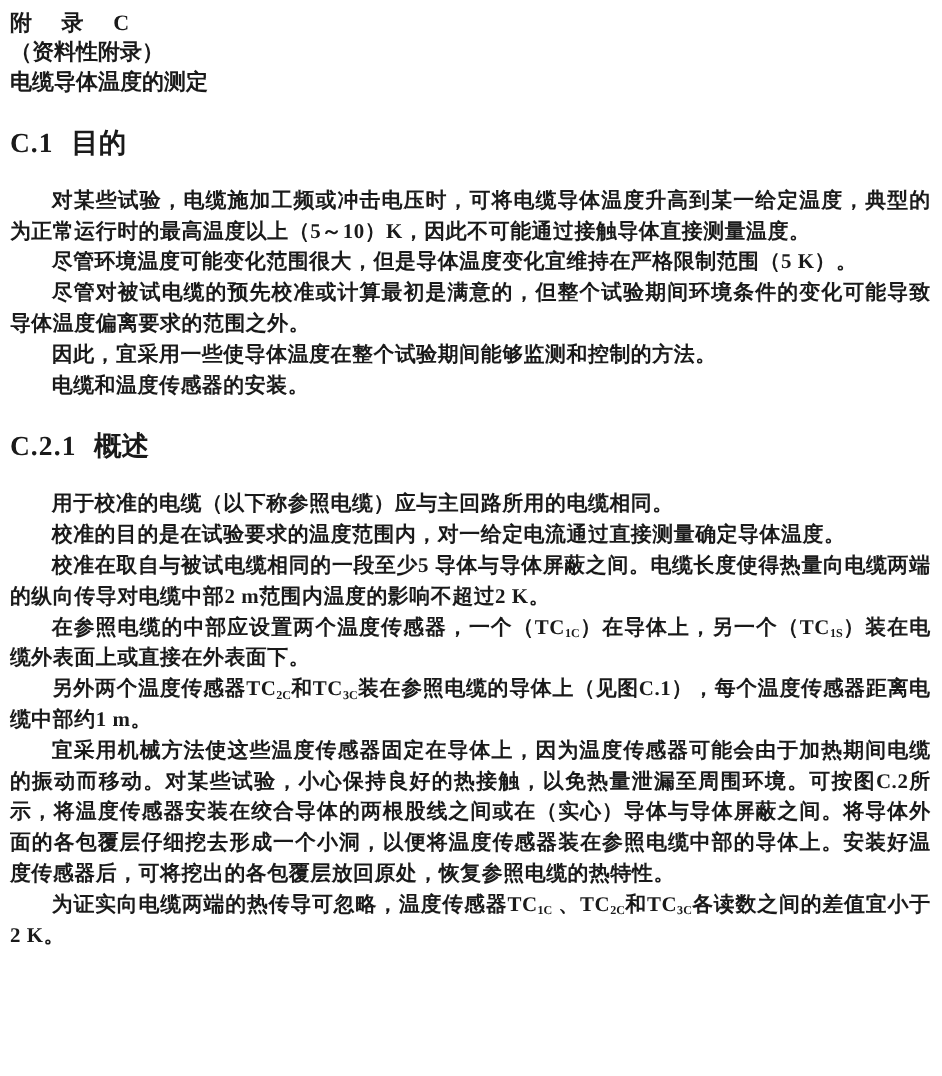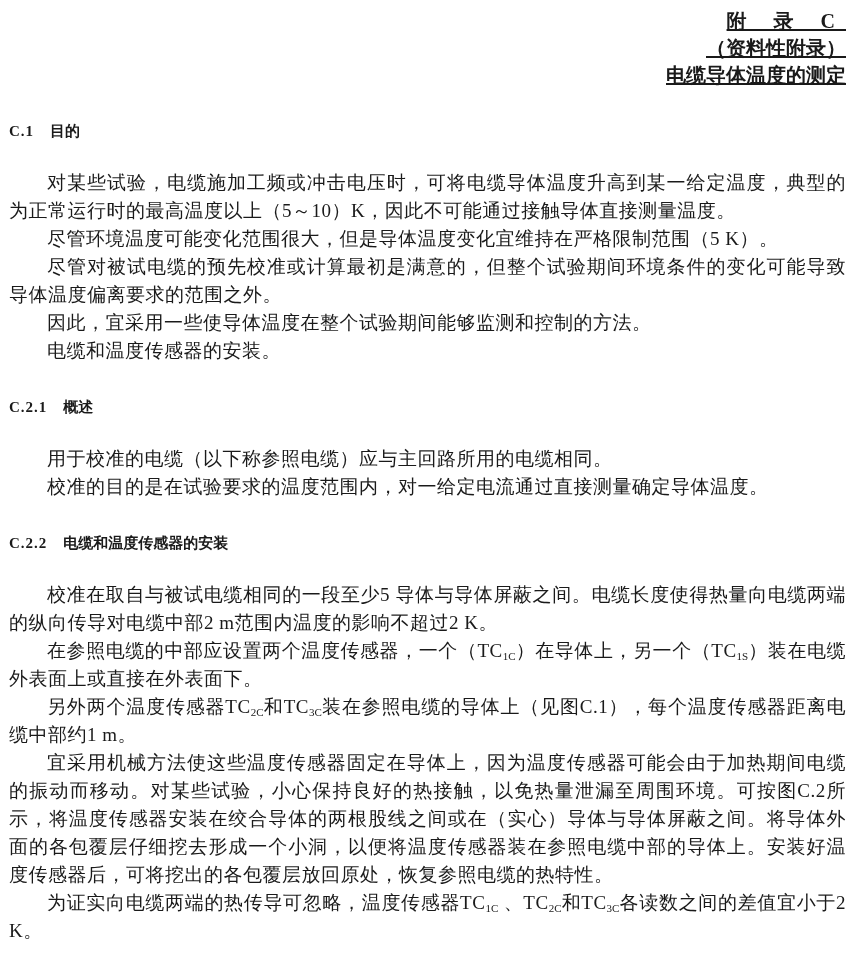--- a/index.html
+++ b/index.html
@@ -15,49 +15,49 @@
   }
   .page {
     box-sizing: border-box;
     width: 856px;
     height: 978px;
     padding: 8px 10px 0 9px;
     overflow: hidden;
     background: #ffffff;
   }
   .doc-title {
-    text-align: right;
+    text-align: left;
     font-weight: bold;
-    text-decoration: underline;
   }
   .doc-title .t-line {
     font-size: 20px;
     line-height: 27px;
   }
   .doc-title .t-main {
     letter-spacing: 0.55em;
   }
   .heading {
-    font-size: 15px;
+    font-size: 25px;
     font-weight: bold;
     line-height: 22px;
     margin: 31px 0 27px 0;
   }
   .heading .h-num {
     display: inline-block;
     margin-right: 16px;
     letter-spacing: 1px;
   }
   .para {
     font-size: 19px;
     line-height: 28px;
     margin: 0;
     text-indent: 2em;
     text-align: justify;
     letter-spacing: 0.5px;
+    font-weight: bold;
   }
   .para sub {
     font-size: 11px;
     line-height: 0;
     vertical-align: -3px;
     letter-spacing: 0;
     margin-top: 40px;
   }
 </style>
 </head>
@@ -72,20 +72,19 @@
   <main id="doc-body">
       <h2 class="heading"><span class="h-num">C.1</span><span class="h-label">目的</span></h2>
       <p class="para">对某些试验，电缆施加工频或冲击电压时，可将电缆导体温度升高到某一给定温度，典型的为正常运行时的最高温度以上（5～10）K，因此不可能通过接触导体直接测量温度。</p>
       <p class="para">尽管环境温度可能变化范围很大，但是导体温度变化宜维持在严格限制范围（5 K）。</p>
       <p class="para">尽管对被试电缆的预先校准或计算最初是满意的，但整个试验期间环境条件的变化可能导致导体温度偏离要求的范围之外。</p>
       <p class="para">因此，宜采用一些使导体温度在整个试验期间能够监测和控制的方法。</p>
       <p class="para">电缆和温度传感器的安装。</p>
       <h2 class="heading"><span class="h-num">C.2.1</span><span class="h-label">概述</span></h2>
       <p class="para">用于校准的电缆（以下称参照电缆）应与主回路所用的电缆相同。</p>
       <p class="para">校准的目的是在试验要求的温度范围内，对一给定电流通过直接测量确定导体温度。</p>
-      <h2 class="heading"><span class="h-num">C.2.2</span><span class="h-label">电缆和温度传感器的安装</span></h2>
       <p class="para">校准在取自与被试电缆相同的一段至少5 导体与导体屏蔽之间。电缆长度使得热量向电缆两端的纵向传导对电缆中部2 m范围内温度的影响不超过2 K。</p>
       <p class="para">在参照电缆的中部应设置两个温度传感器，一个（TC<sub>1C</sub>）在导体上，另一个（TC<sub>1S</sub>）装在电缆外表面上或直接在外表面下。</p>
       <p class="para">另外两个温度传感器TC<sub>2C</sub>和TC<sub>3C</sub>装在参照电缆的导体上（见图C.1），每个温度传感器距离电缆中部约1 m。</p>
       <p class="para">宜采用机械方法使这些温度传感器固定在导体上，因为温度传感器可能会由于加热期间电缆的振动而移动。对某些试验，小心保持良好的热接触，以免热量泄漏至周围环境。可按图C.2所示，将温度传感器安装在绞合导体的两根股线之间或在（实心）导体与导体屏蔽之间。将导体外面的各包覆层仔细挖去形成一个小洞，以便将温度传感器装在参照电缆中部的导体上。安装好温度传感器后，可将挖出的各包覆层放回原处，恢复参照电缆的热特性。</p>
       <p class="para">为证实向电缆两端的热传导可忽略，温度传感器TC<sub>1C</sub> 、TC<sub>2C</sub>和TC<sub>3C</sub>各读数之间的差值宜小于2 K。</p>
     </main>
 </div>
 
 </body></html>

